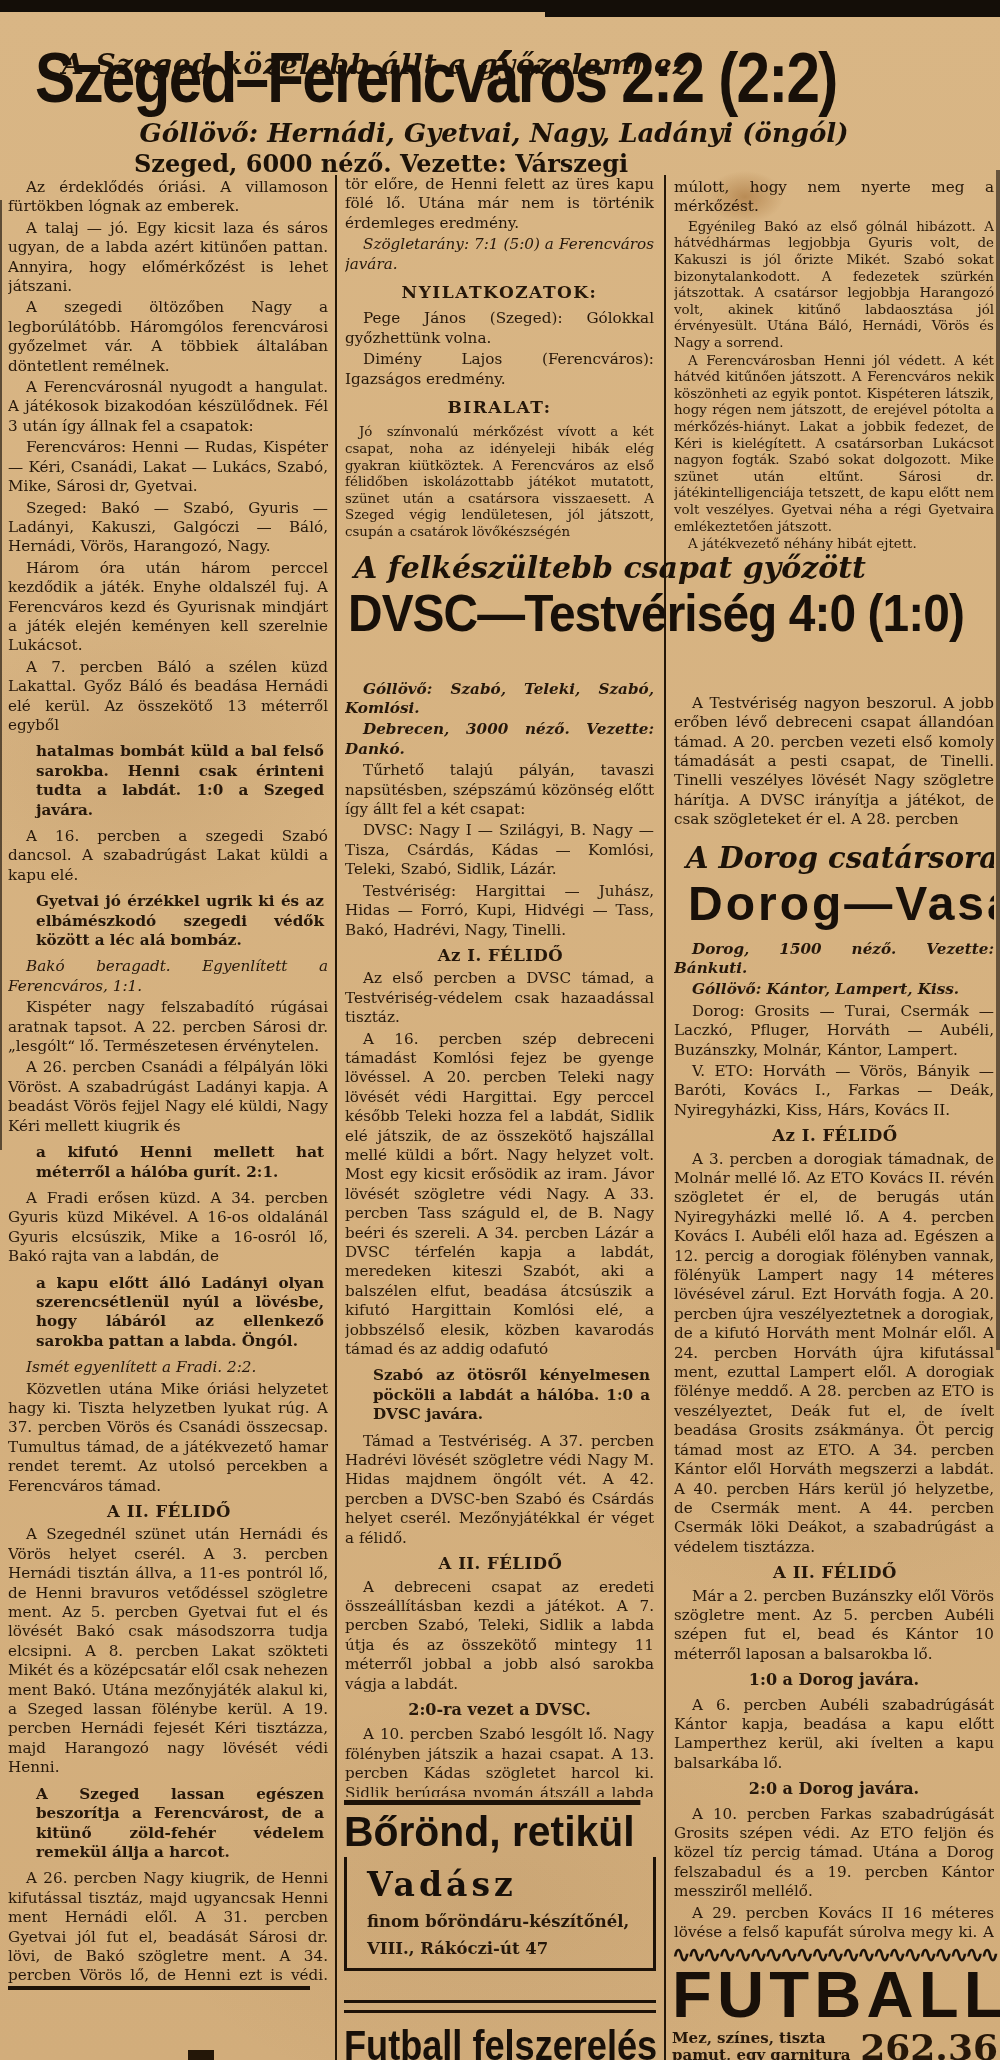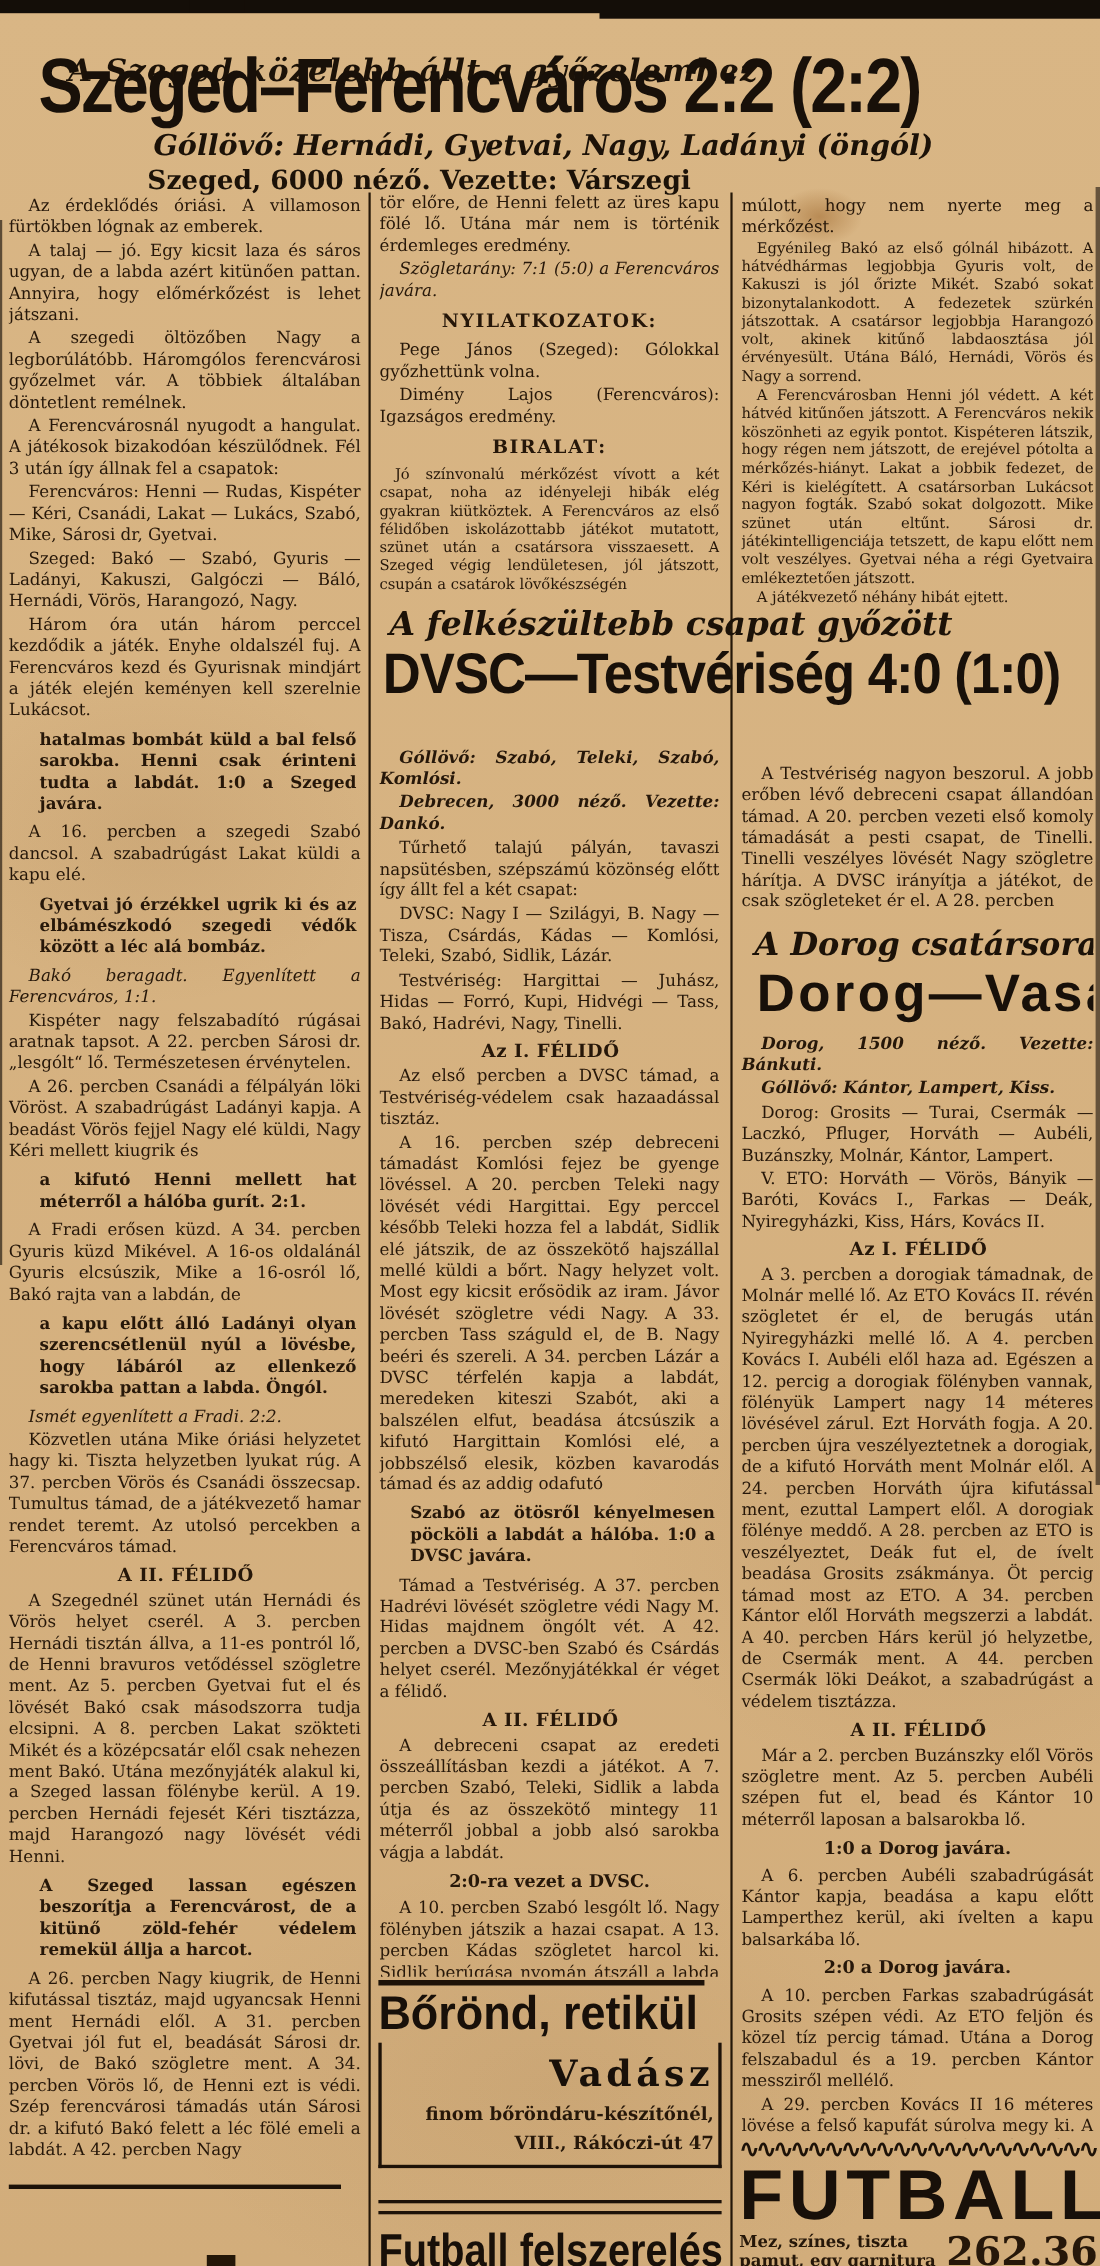--- a/index.html
+++ b/index.html
@@ -48,21 +48,21 @@
   
   .kicker3{font-weight:bold;font-style:italic;font-size:29px;line-height:32px;margin:12px 0 4px 12px;
     white-space:nowrap;text-align:left;color:#1c1208;}
   .head3{font-family:"Liberation Sans",sans-serif;font-weight:bold;font-size:48px;line-height:52px;
     letter-spacing:3px;white-space:nowrap;margin:2px 0 10px 14px;text-align:left;color:#181009;}
   
   .ad-borond{position:absolute;left:344px;top:1800px;width:312px;z-index:2;}
   .borond-title{font-family:"Liberation Sans",sans-serif;font-weight:bold;font-size:43px;line-height:46px;
     border-top:5px solid #1d1208;padding-top:3px;transform:scaleX(.95);transform-origin:left center;
     white-space:nowrap;color:#181009;}
-  .borond-box{border:3px solid #1d1208;border-top:none;text-align:right;padding:8px 4px 10px;margin-top:3px;}
+  .borond-box{border:3px solid #1d1208;border-top:none;text-align:left;padding:8px 20px 10px;margin-top:3px;}
   .borond-brand{font-weight:bold;font-size:33px;letter-spacing:4px;color:#181009;}
   .borond-line{font-weight:bold;font-size:16.5px;margin-top:8px;}
   .ad-futfelsz{position:absolute;left:344px;top:2000px;width:312px;z-index:2;}
   .dblrule{border-top:3px solid #1d1208;border-bottom:3px solid #1d1208;height:7px;margin-bottom:9px;}
   .futfelsz-text{font-family:"Liberation Sans",sans-serif;font-weight:bold;font-size:42px;
     transform:scaleX(.86);transform-origin:left center;white-space:nowrap;color:#181009;}
   .ad-futball{position:absolute;left:672px;top:1946px;width:326px;z-index:2;}
   .wavy{height:18px;overflow:hidden;white-space:nowrap;font-weight:bold;font-size:22px;line-height:16px;
     letter-spacing:-3px;color:#1d1208;}
   .wavy::before{content:"∿∿∿∿∿∿∿∿∿∿∿∿∿∿∿∿∿∿∿∿∿∿∿∿∿∿∿∿∿∿∿∿∿∿∿∿∿∿";}
@@ -93,20 +93,21 @@
 <div class="vrule" style="left:664px;top:175px;height:1885px;"></div>
 
 <div class="col" id="col1">
     <p class="p">Az érdeklődés óriási. A villamoson fürtökben lógnak az emberek.</p>
     <p class="p">A talaj — jó. Egy kicsit laza és sáros ugyan, de a labda azért kitünően pattan. Annyira, hogy előmérkőzést is lehet játszani.</p>
     <p class="p">A szegedi öltözőben Nagy a legborúlátóbb. Háromgólos ferencvárosi győzelmet vár. A többiek általában döntetlent remélnek.</p>
     <p class="p">A Ferencvárosnál nyugodt a hangulat. A játékosok bizakodóan készülődnek. Fél 3 után így állnak fel a csapatok:</p>
     <p class="p">Ferencváros: Henni — Rudas, Kispéter — Kéri, Csanádi, Lakat — Lukács, Szabó, Mike, Sárosi dr, Gyetvai.</p>
     <p class="p">Szeged: Bakó — Szabó, Gyuris — Ladányi, Kakuszi, Galgóczi — Báló, Hernádi, Vörös, Harangozó, Nagy.</p>
     <p class="p">Három óra után három perccel kezdődik a játék. Enyhe oldalszél fuj. A Ferencváros kezd és Gyurisnak mindjárt a játék elején keményen kell szerelnie Lukácsot.</p>
+    <p class="p">A 7. percben Báló a szélen küzd Lakattal. Győz Báló és beadása Hernádi elé kerül. Az összekötő 13 méterről egyből</p>
     <p class="lead">hatalmas bombát küld a bal felső sarokba. Henni csak érinteni tudta a labdát. 1:0 a Szeged javára.</p>
     <p class="p">A 16. percben a szegedi Szabó dancsol. A szabadrúgást Lakat küldi a kapu elé.</p>
     <p class="lead">Gyetvai jó érzékkel ugrik ki és az elbámészkodó szegedi védők között a léc alá bombáz.</p>
     <p class="ital">Bakó beragadt. Egyenlített a Ferencváros, 1:1.</p>
     <p class="p">Kispéter nagy felszabadító rúgásai aratnak tapsot. A 22. percben Sárosi dr. „lesgólt“ lő. Természetesen érvénytelen.</p>
     <p class="p">A 26. percben Csanádi a félpályán löki Vöröst. A szabadrúgást Ladányi kapja. A beadást Vörös fejjel Nagy elé küldi, Nagy Kéri mellett kiugrik és</p>
     <p class="lead">a kifutó Henni mellett hat méterről a hálóba gurít. 2:1.</p>
     <p class="p">A Fradi erősen küzd. A 34. percben Gyuris küzd Mikével. A 16-os oldalánál Gyuris elcsúszik, Mike a 16-osról lő, Bakó rajta van a labdán, de</p>
     <p class="lead">a kapu előtt álló Ladányi olyan szerencsétlenül nyúl a lövésbe, hogy lábáról az ellenkező sarokba pattan a labda. Öngól.</p>
     <p class="ital">Ismét egyenlített a Fradi. 2:2.</p>

